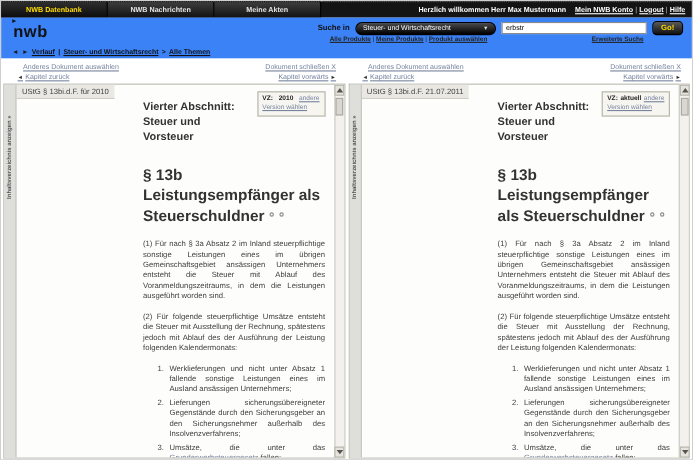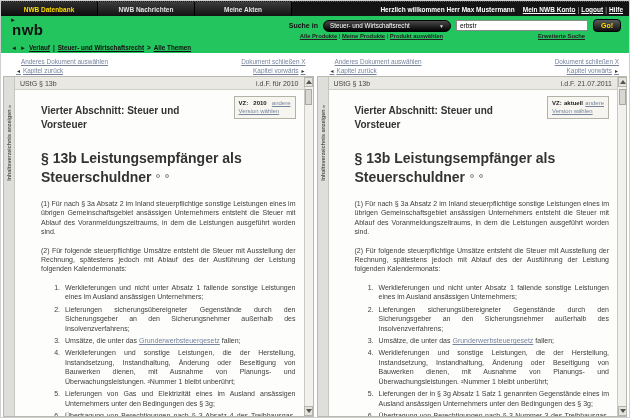--- a/index.html
+++ b/index.html
@@ -21,21 +21,21 @@
   .tab.active { color:#ffdd00; background:linear-gradient(#2e2e2e,#0c0c0c); }
   .topbar-fill { flex:1; border-top:1px dotted #5a5a5a; }
   .topbar-right { display:flex; align-items:center; gap:8px; padding-right:6px;
                   border-top:1px dotted #5a5a5a; }
   .welcome { font-weight:bold; color:#fff; white-space:nowrap; }
   .top-links { white-space:nowrap; }
   .top-links a { color:#fff; text-decoration:underline; font-weight:bold; }
   .top-sep { color:#bbb; margin:0 2px; }
 
   
-  .header { height:37px; background:#22c55e; position:relative; }
+  .header { height:37px; background:#3b82f6; position:relative; }
   .logo-flag { position:absolute; left:9px; top:1px; font-size:6px; color:#111; }
   .logo { position:absolute; left:11px; top:5px; font-size:15px; font-weight:bold;
           color:#111; letter-spacing:.5px; }
   .search-cluster { position:absolute; top:3px; right:8px; display:flex;
                     align-items:center; gap:5px; font-size:7px; color:#111; }
   .search-label { font-weight:bold; }
   .scope-select { width:128px; height:12px; background:linear-gradient(#4a4a4a,#000);
                   color:#fff; border-radius:6px; display:flex; align-items:center;
                   justify-content:space-between; padding:0 6px; font-size:6.3px;
                   border:1px solid #000; }
@@ -68,21 +68,21 @@
                    align-items:center; gap:2px; }
   .ch-arrow { color:#333; font-size:5px; text-decoration:none; }
 
   .doc-frame { flex:1; display:flex; border:1px solid #b9b9b2; min-height:0;
                background:#fdfdfb; }
   .toc-strip { width:11px; flex:none; background:#dededa; border-right:1px solid #c6c6c0;
                position:relative; overflow:hidden; cursor:pointer; }
   .toc-text { position:absolute; top:28px; left:2px; writing-mode:vertical-rl;
               transform:rotate(180deg); font-size:5.4px; color:#555;
               white-space:nowrap; font-weight:bold; }
-  .doc-main { flex:1; display:flex; flex-direction:column; min-width:0; }
+  .doc-main { flex:1; display:flex; flex-direction:row; min-width:0; }
   .doc-titlebar { height:13px; background:#e9e8e2; border-bottom:1px solid #cfcfc6;
                   display:flex; justify-content:space-between; align-items:center;
                   padding:0 5px; font-size:7px; color:#444; flex:none; }
   .doc-body { flex:1; overflow:hidden; padding:4px 8px 0 26px; font-size:7px;
               color:#3d3d3d; line-height:1.35; text-align:justify; }
   .vz-box { float:right; border:1px solid #b2b2a6; background:#f6f5f0; font-size:6px;
             padding:2px 4px; margin:2px 0 4px 8px; width:62px; color:#222;
             line-height:1.4; }
   .vz-box b { font-weight:bold; }
   .vz-box a { color:#76849e; text-decoration:underline; }

